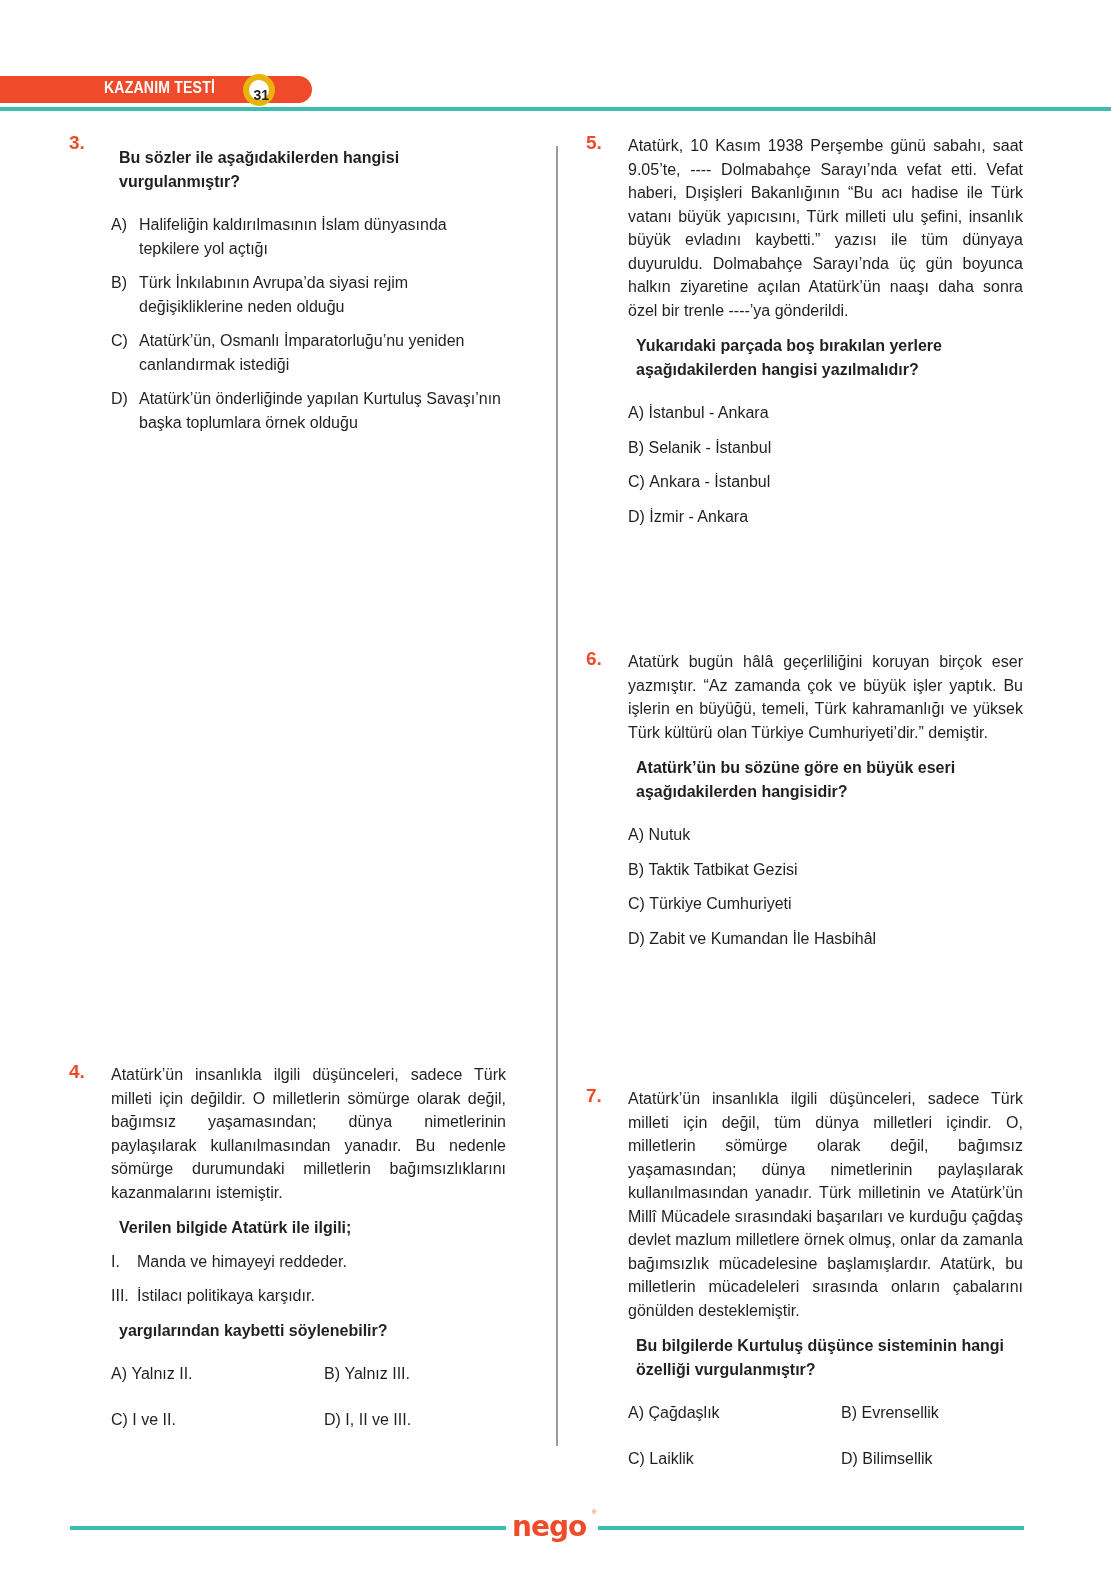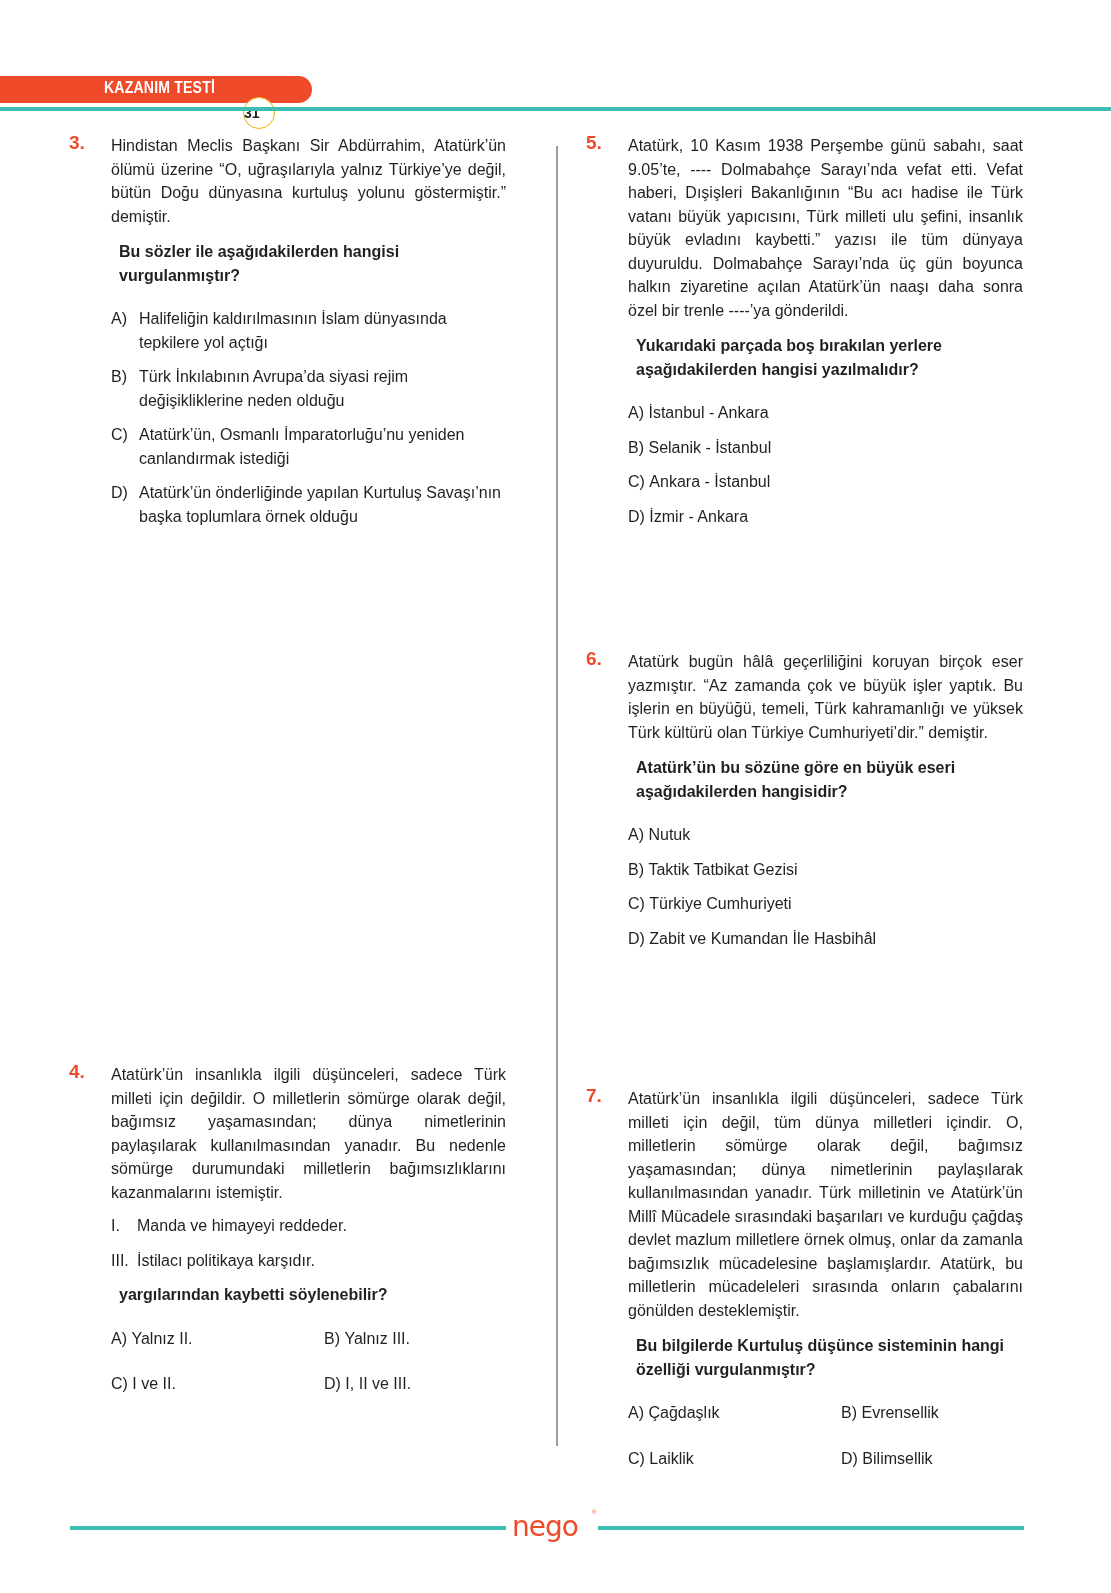--- a/index.html
+++ b/index.html
@@ -3,55 +3,54 @@
   <meta charset="utf-8">
   <style>
     html, body { margin: 0; padding: 0; background: #ffffff; }
     body { width: 1111px; height: 1593px; position: relative; overflow: hidden;
            font-family: "Liberation Sans", sans-serif; color: #231f20; }
     .header-bar { position: absolute; left: 0; top: 76px; width: 312px; height: 27px;
                   background: #ef4b2b; border-radius: 0 14px 14px 0; }
     .header-title { position: absolute; left: 104px; top: 79px; font-size: 16px; font-weight: bold;
                     color: #ffffff; letter-spacing: 0.2px; transform: scaleX(0.88); transform-origin: left; }
     .header-badge { position: absolute; left: 243px; top: 74px; width: 32px; height: 32px; border-radius: 50%;
-                    background: #ffffff; border: 1px solid #eab308; box-sizing: border-box;
-                    font-size: 14px; font-weight: bold; color: #231f20; text-align: left; line-height: 30px; margin-top: 23px; }
+                    background: #ffffff; border: 6px solid #eab308; box-sizing: border-box;
+                    font-size: 14px; font-weight: bold; color: #231f20; text-align: right; line-height: 30px; }
     .teal-line { position: absolute; left: 0; top: 107px; width: 1111px; height: 4px; background: #3dbdb1; }
     .divider { position: absolute; left: 556px; top: 146px; width: 2px; height: 1300px; background: #9d9d9d; }
     .q { position: absolute; width: 395px; font-size: 16px; line-height: 23.5px; }
     .q-num { position: absolute; left: -42px; top: -3px; font-size: 19px; font-weight: bold; color: #ef4b2b; }
     .p { margin: 0; text-align: justify; hyphens: manual; }
     .stem { margin: 12px 0 0 8px; font-weight: bold; }
     .opts { margin-top: 20px; }
     .opt { display: flex; margin-bottom: 11px; }
     .opt .l { width: 28px; flex: none; }
     .opt .t { flex: 1; }
     .simple .opt { margin-bottom: 11px; }
     .grid2 { display: grid; grid-template-columns: 213px 180px; row-gap: 11px; margin-top: 20px; }
     .roman { margin-top: 10px; }
     .roman .opt .l { width: 26px; }
     .footer-line-l { position: absolute; left: 70px; top: 1526px; width: 436px; height: 4px; background: #3dbdb1; }
     .footer-line-r { position: absolute; left: 598px; top: 1526px; width: 426px; height: 4px; background: #3dbdb1; }
-    .logo { position: absolute; left: 512px; top: 1510px; font-size: 28px; font-weight: normal;
+    .logo { position: absolute; left: 512px; top: 1510px; font-size: 28px; font-weight: bold;
             color: #ef4b2b; letter-spacing: -1px; font-family: "DejaVu Sans", sans-serif; text-align: right; }
     .logo-reg { position: absolute; left: 592px; top: 1509px; font-size: 6px; color: #ef4b2b; }
   </style>
 </head>
 <body>
 
 <div class="header-bar"></div>
 <div class="header-title">KAZANIM TESTİ</div>
 <div class="header-badge">31</div>
 <div class="teal-line"></div>
 
 <div class="divider"></div>
 
 <div class="q" style="left:111px; top:134px;">
   <span class="q-num">3.</span>
-  <p class="p">Hindistan Meclis Başkanı Sir Abdürrahim, Atatürk’ün ölümü üzerine “O, uğraşılarıyla yalnız Türkiye’ye değil, bütün Doğu dünyasına kurtuluş yolunu göstermiştir.” demiştir.</p>
   <p class="stem">Bu sözler ile aşağıdakilerden hangisi vurgulanmıştır?</p>
   <div class="opts">
     <div class="opt">
         <span class="l">A)</span>
         <span class="t">Halifeliğin kaldırılmasının İslam dünyasında tepkilere yol açtığı</span>
       </div>
     <div class="opt">
         <span class="l">B)</span>
         <span class="t">Türk İnkılabının Avrupa’da siyasi rejim değişikliklerine neden olduğu</span>
       </div>
@@ -62,20 +61,21 @@
     <div class="opt">
         <span class="l">D)</span>
         <span class="t">Atatürk’ün önderliğinde yapılan Kurtuluş Savaşı’nın başka toplumlara örnek olduğu</span>
       </div>
   </div>
 </div>
 
 <div class="q" style="left:111px; top:1063px;">
   <span class="q-num">4.</span>
   <p class="p">Atatürk’ün insanlıkla ilgili düşünceleri, sadece Türk milleti için değildir. O milletlerin sömürge olarak değil, bağımsız yaşamasından; dünya nimetlerinin paylaşılarak kullanılmasından yanadır. Bu nedenle sömürge durumundaki milletlerin bağımsızlıklarını kazanmalarını istemiştir.</p>
+  <p class="stem">Verilen bilgide Atatürk ile ilgili;</p>
   <div class="roman">
     <div class="opt">
         <span class="l">I.</span>
         <span class="t">Manda ve himayeyi reddeder.</span>
       </div>
     <div class="opt">
         <span class="l">III.</span>
         <span class="t">İstilacı politikaya karşıdır.</span>
       </div>
   </div>

